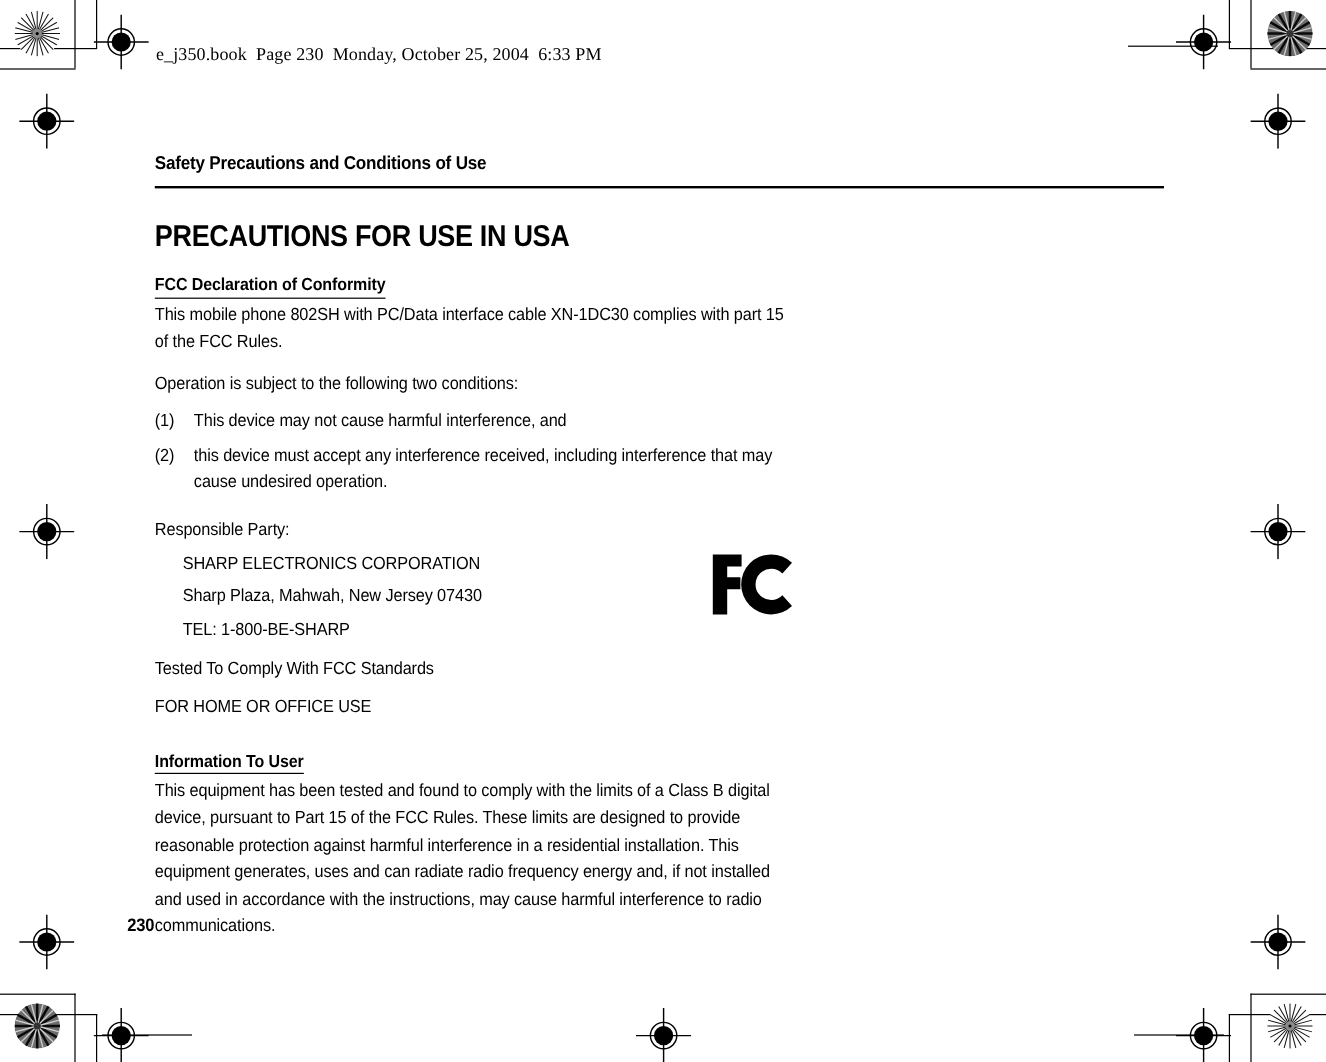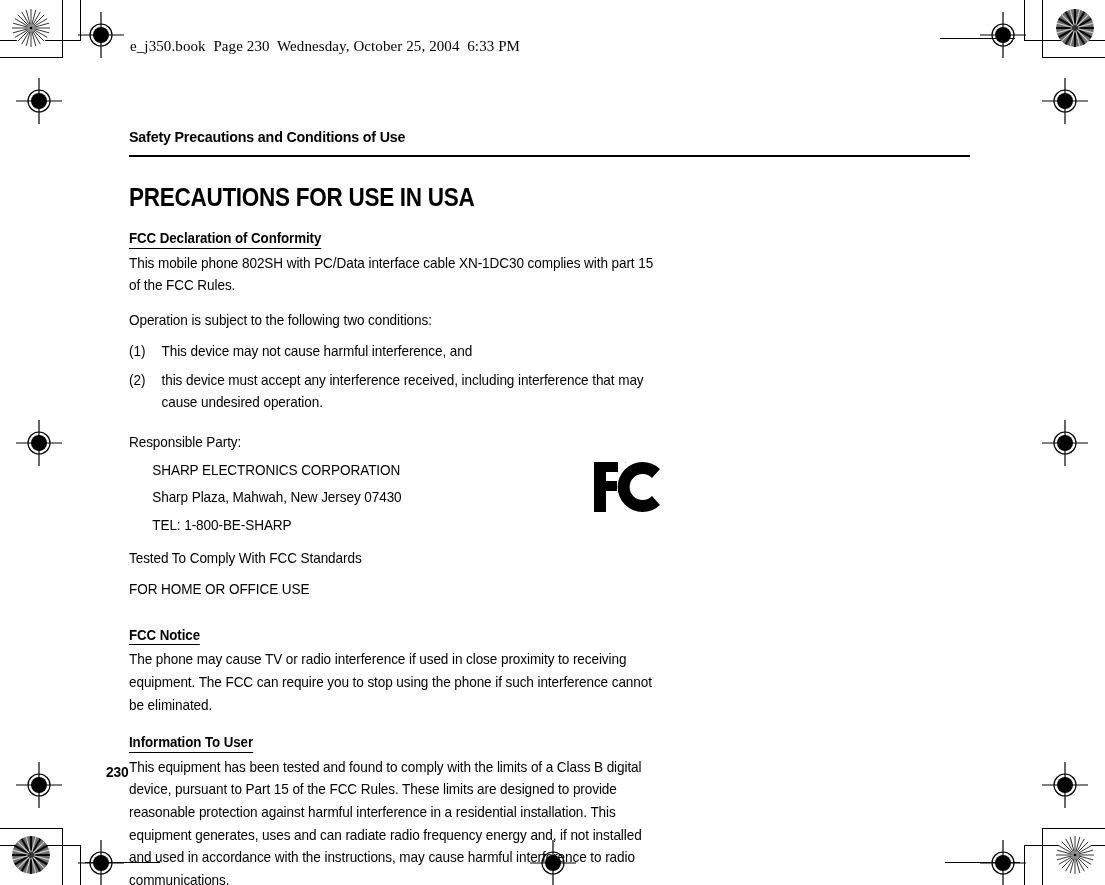--- a/index.html
+++ b/index.html
@@ -475,21 +475,21 @@
       <line x1="19" y1="19" x2="28.5" y2="2.5"></line>
         <line x1="19" y1="19" x2="32.4" y2="5.6"></line>
       <line x1="19" y1="19" x2="35.5" y2="9.5"></line>
         <line x1="19" y1="19" x2="37.4" y2="14.1"></line>
     </g>
     <circle cx="19" cy="19" r="4" fill="#8a8a8a"></circle>
     <circle cx="19" cy="19" r="1.3" fill="#000"></circle>
   </svg>
 </div>
 
-<div class="page-header-line">e_j350.book  Page 230  Wednesday, October 25, 2004  6:33 PM</div>
+<div class="page-header-line">e_j350.book  Page 230  Monday, October 25, 2004  6:33 PM</div>
 
 <div class="content">
 
   <div class="running-head">Safety Precautions and Conditions of Use</div>
   <div class="head-rule"></div>
 
   <h1 class="chapter-title">PRECAUTIONS FOR USE IN USA</h1>
 
   <div class="body-col">
 
@@ -515,24 +515,20 @@
         <div class="addr-line indent">Sharp Plaza, Mahwah, New Jersey 07430</div>
         <div class="addr-line indent">TEL: 1-800-BE-SHARP</div>
       </div>
 
       <div class="comply-block">
         <div class="comply-line">Tested To Comply With FCC Standards</div>
         <div class="comply-line">FOR HOME OR OFFICE USE</div>
       </div>
     </div>
 
-    <div>
-      <h2 class="sub-head">FCC Notice</h2>
-      <p class="para">The phone may cause TV or radio interference if used in close proximity to receiving equipment. The FCC can require you to stop using the phone if such interference cannot be eliminated.</p>
-    </div>
 
     <div>
       <h2 class="sub-head">Information To User</h2>
       <p class="para">This equipment has been tested and found to comply with the limits of a Class B digital device, pursuant to Part 15 of the FCC Rules. These limits are designed to provide reasonable protection against harmful interference in a residential installation. This equipment generates, uses and can radiate radio frequency energy and, if not installed and used in accordance with the instructions, may cause harmful interference to radio communications.</p>
     </div>
 
   </div>
 </div>
 
 <div class="fcc-logo">

